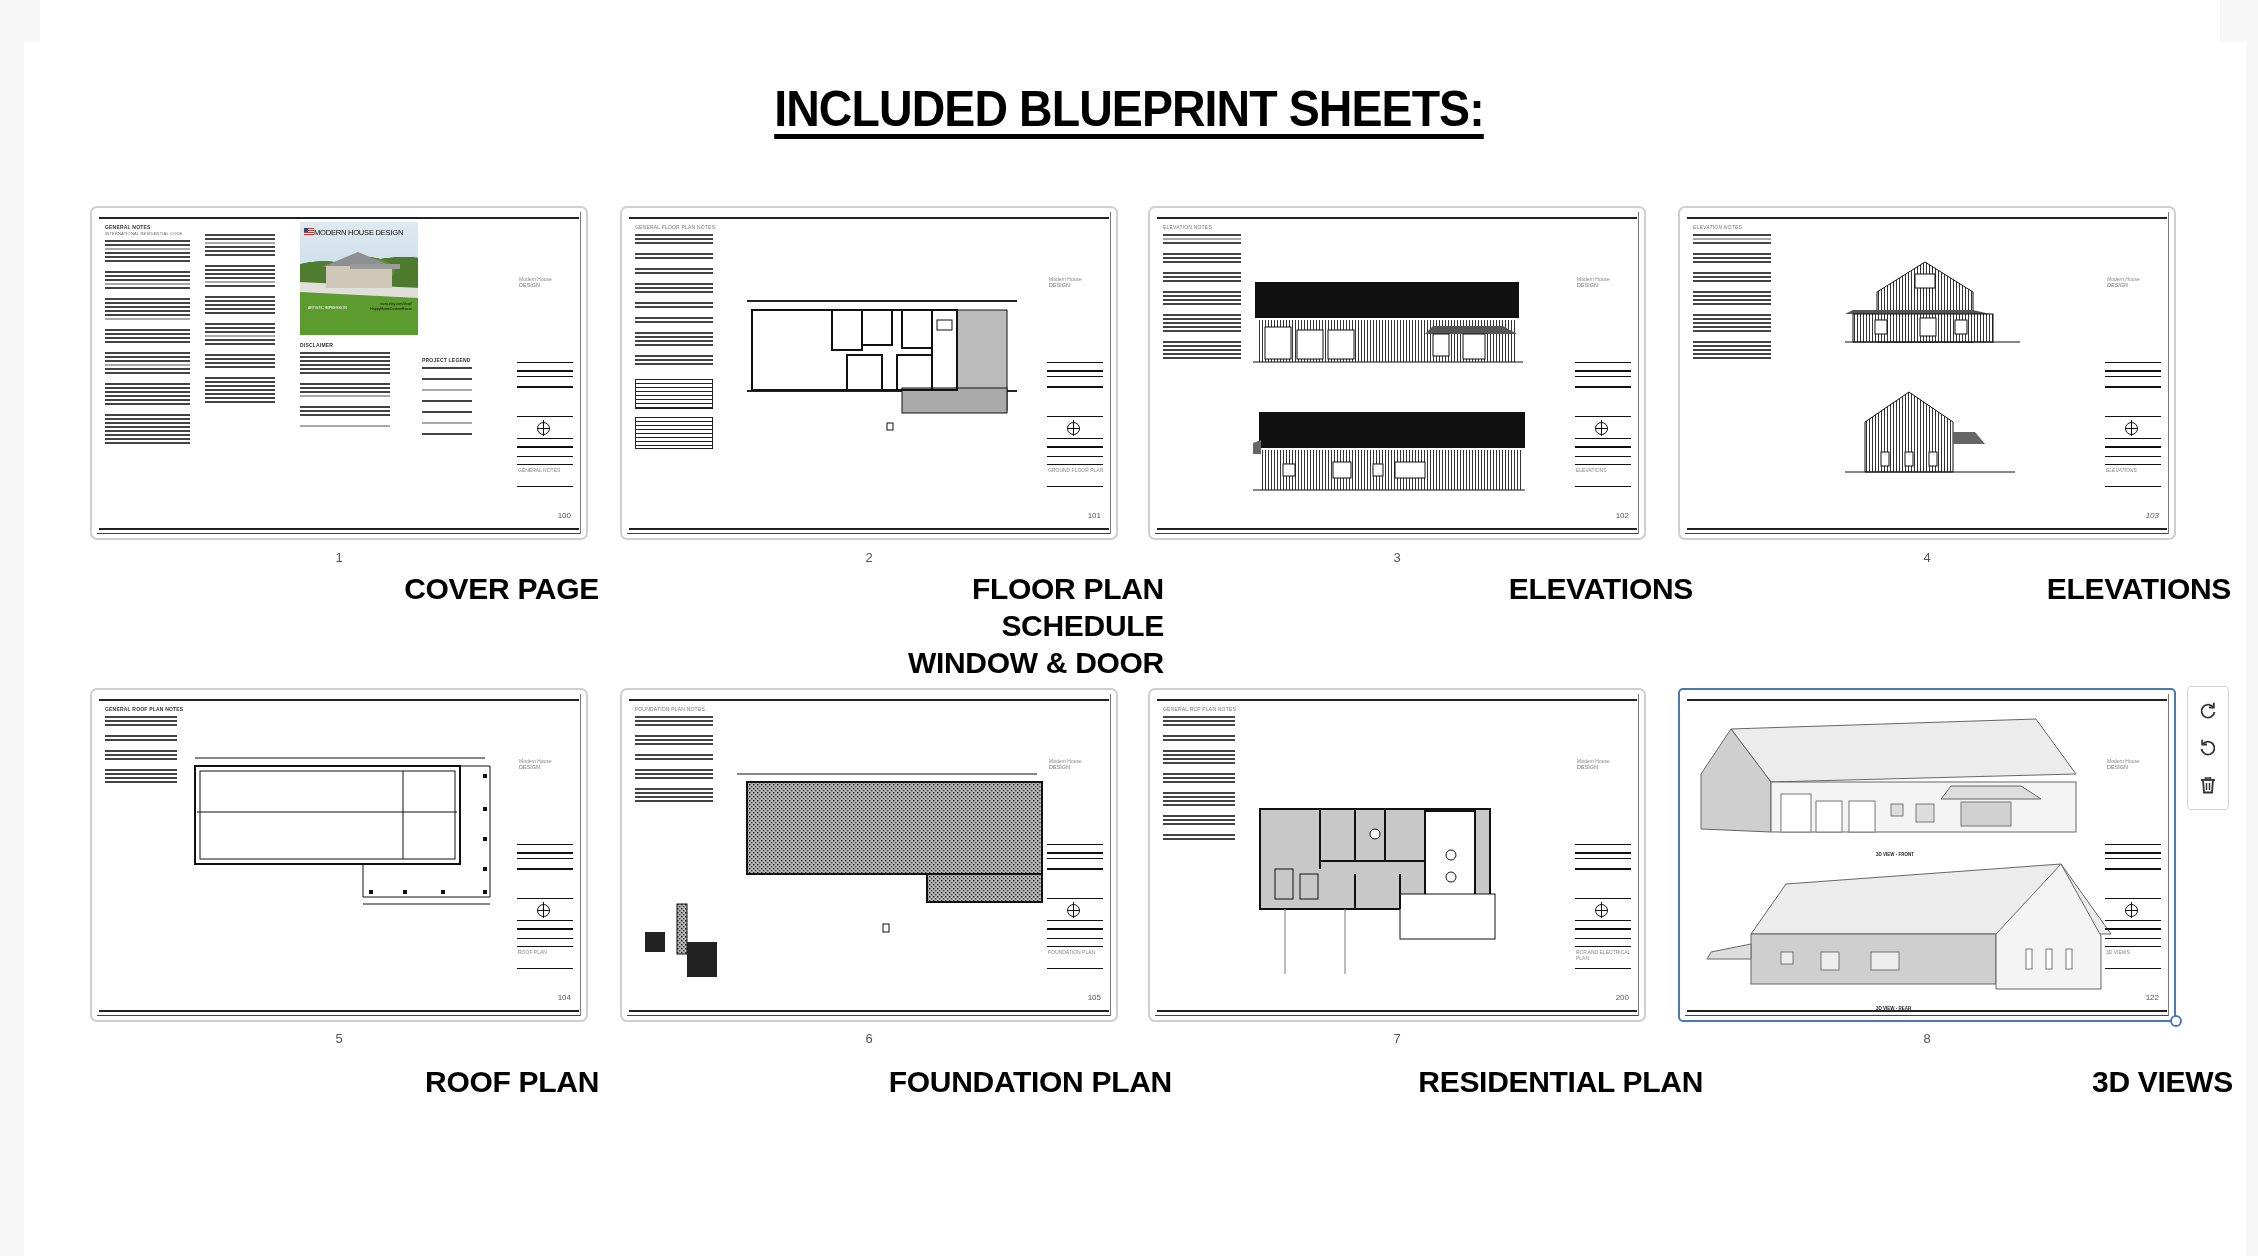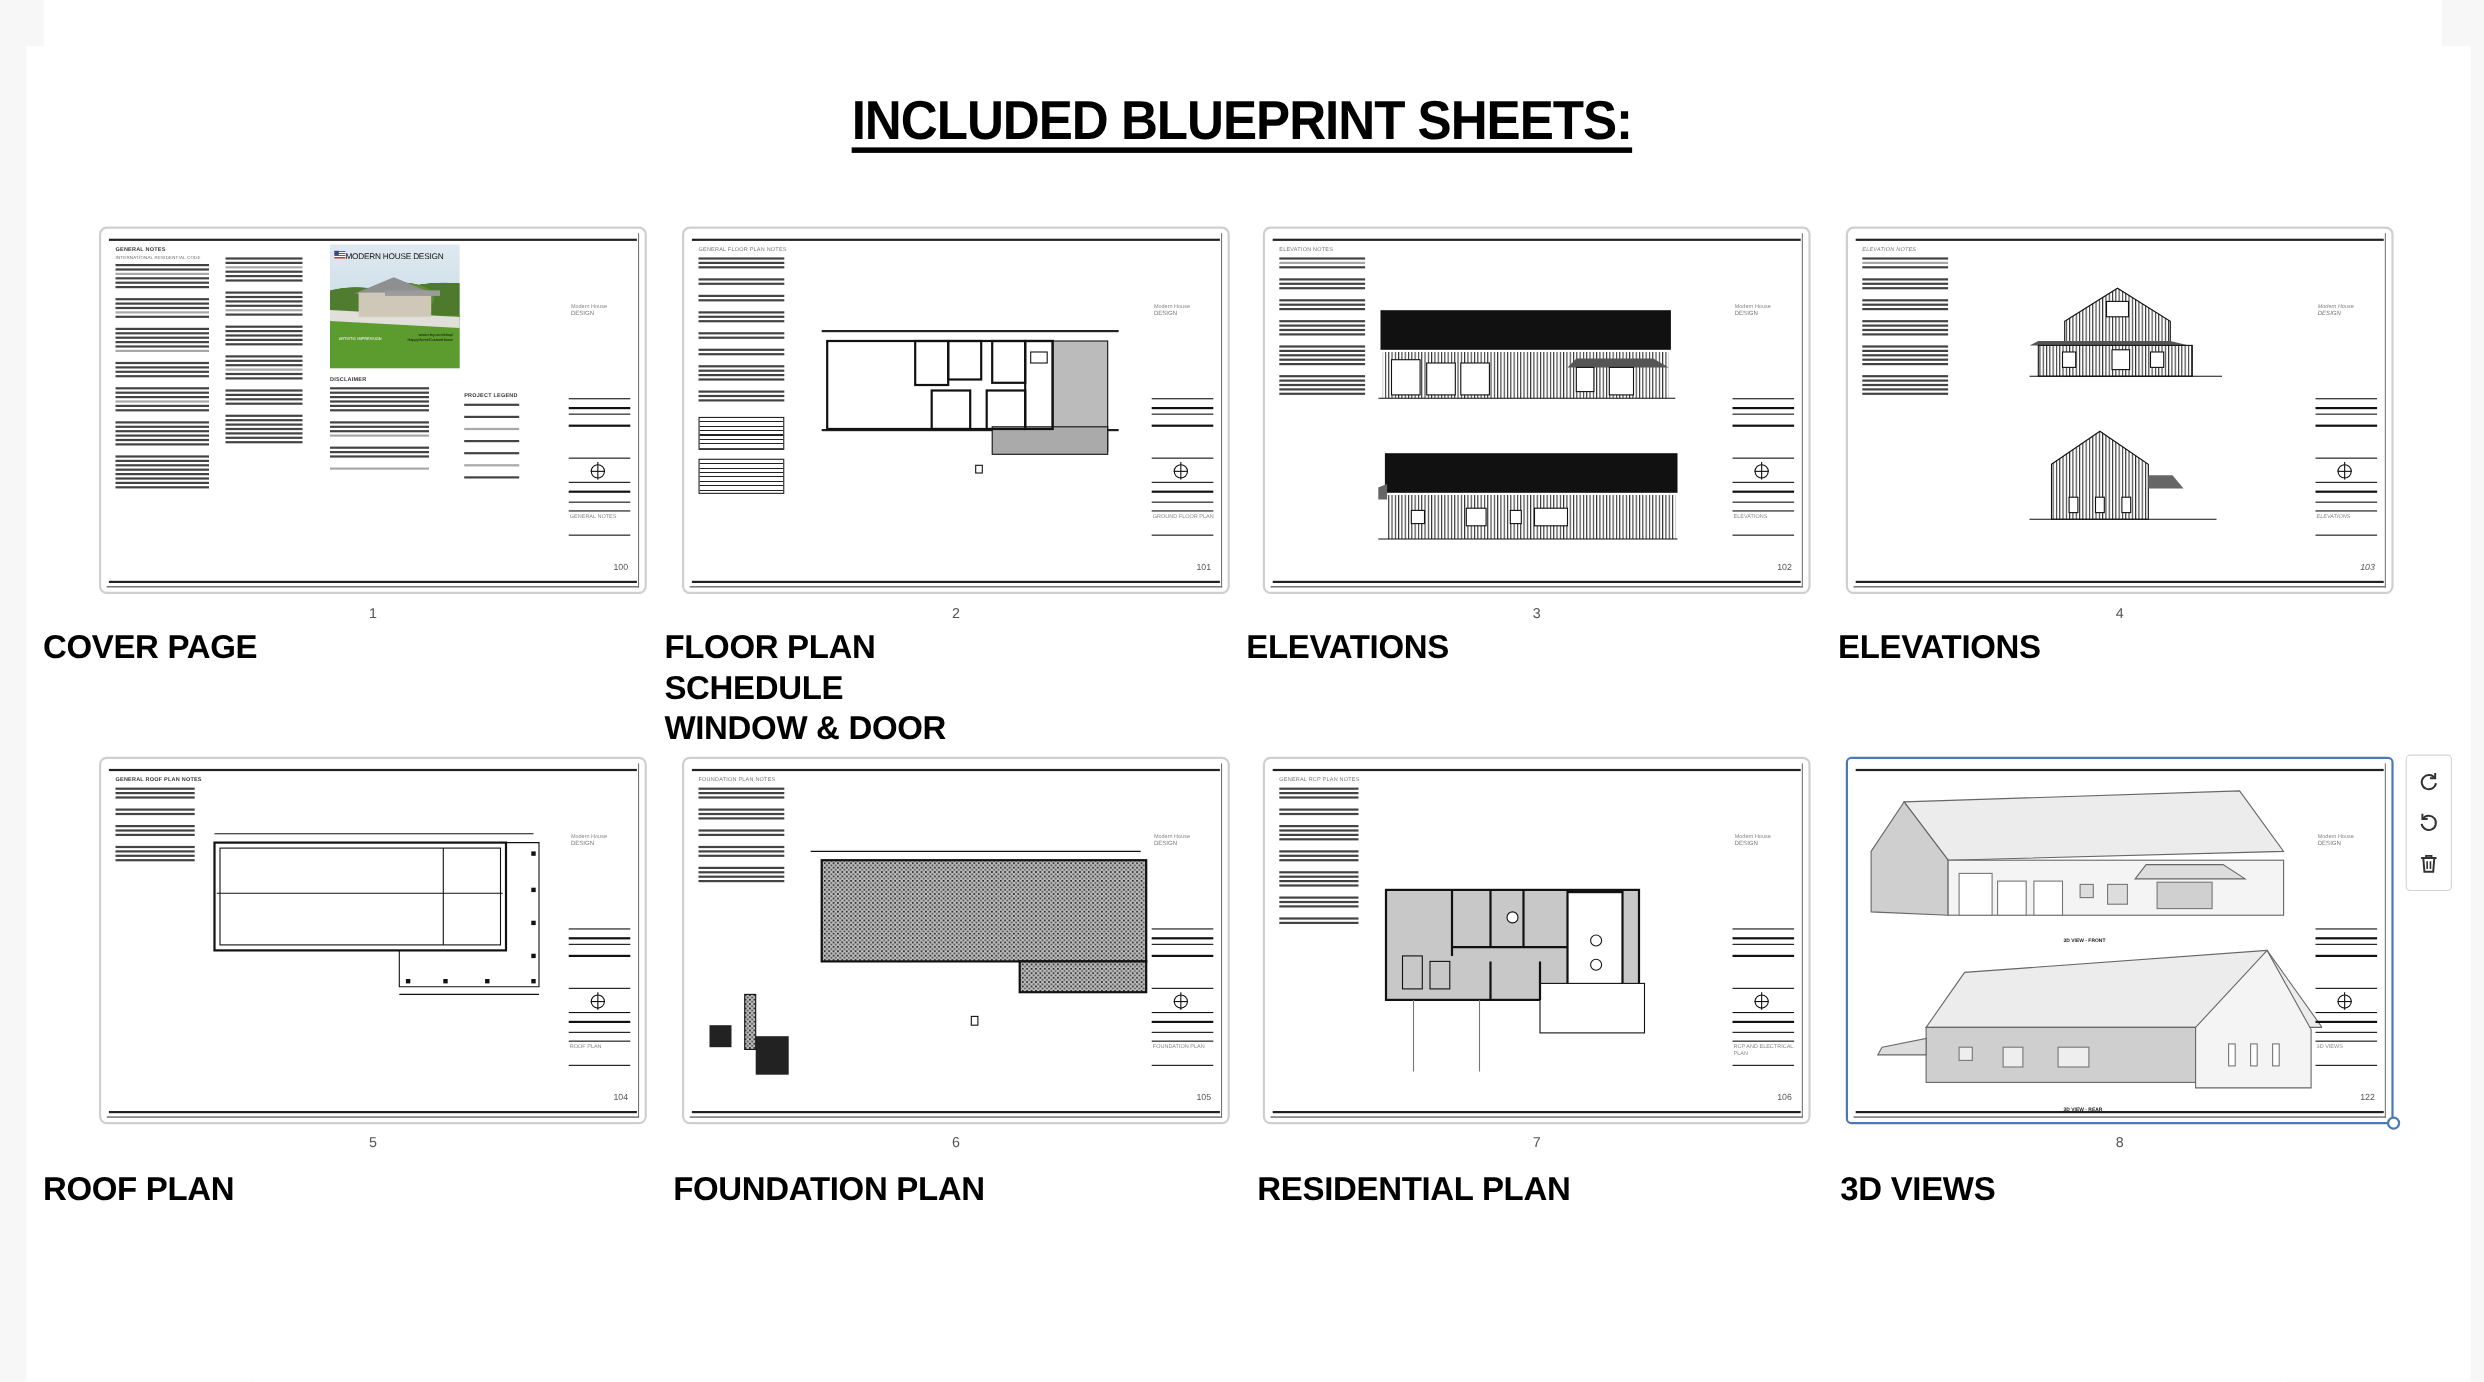--- a/index.html
+++ b/index.html
@@ -39,21 +39,21 @@
   .tblock .rule { position:absolute; left:2px; right:2px; height:1px; background:#111; }
   .tblock .rule.b { height:2px; }
   .tblock .cross { position:absolute; left:22px; width:11px; height:11px; border:1px solid #111; border-radius:50%; }
   .tblock .cross::before { content:""; position:absolute; left:5px; top:-3px; width:1px; height:16px; background:#111; }
   .tblock .cross::after { content:""; position:absolute; left:-1px; top:5px; width:13px; height:1px; background:#111; }
   .tblock .sname { position:absolute; top:243px; left:3px; color:#888; font-size:5px; line-height:6px; width:56px; }
   .tblock .snum { position:absolute; bottom:6px; right:4px; font-size:8px; color:#555; }
 
   .drawing { position:absolute; }
   .pgnum { position:absolute; width:500px; text-align:center; font-size:13px; color:#555; }
-  .label { position:absolute; width:560px; text-align:left; font-size:30px; font-weight:bold; color:#000; line-height:37px; letter-spacing:-0.3px; }
+  .label { position:absolute; width:560px; text-align:right; font-size:30px; font-weight:bold; color:#000; line-height:37px; letter-spacing:-0.3px; }
 
   .handle { position:absolute; left:2170px; top:1015px; width:12px; height:12px; border:2px solid #4a7ab3; border-radius:50%; background:#fff; box-sizing:border-box; }
   .toolbar {
     position:absolute; left:2187px; top:686px; width:42px; height:124px; background:#fff;
     border:1px solid #d4d4d4; border-radius:4px; box-sizing:border-box;
     display:flex; flex-direction:column; align-items:center; justify-content:space-around; padding:6px 0;
   }
   .tool { width:28px; height:28px; display:flex; align-items:center; justify-content:center; cursor:pointer; }
 
   
@@ -682,21 +682,21 @@
         <div class="rule" style="top:152px"></div>
         <div class="rule b" style="top:162px"></div>
       <div class="rule" style="top:192px"></div>
         <div class="cross" style="top:198px"></div>
         <div class="rule" style="top:214px"></div>
         <div class="rule b" style="top:222px"></div>
       <div class="rule" style="top:232px"></div>
         <div class="rule" style="top:240px"></div>
       <div class="sname">RCP AND ELECTRICAL PLAN</div>
       <div class="rule" style="top:262px"></div>
-      <div class="snum">106</div>
+      <div class="snum">200</div>
     </div>
   </div>
 </div>
 
 <div class="thumb selected" style="left:1678px; top:688px;">
   <div class="sheet">
     <div class="frame-top"></div>
       <div class="frame-bot"></div>
       <div class="frame-bot2"></div>
       <div class="frame-right"></div>

